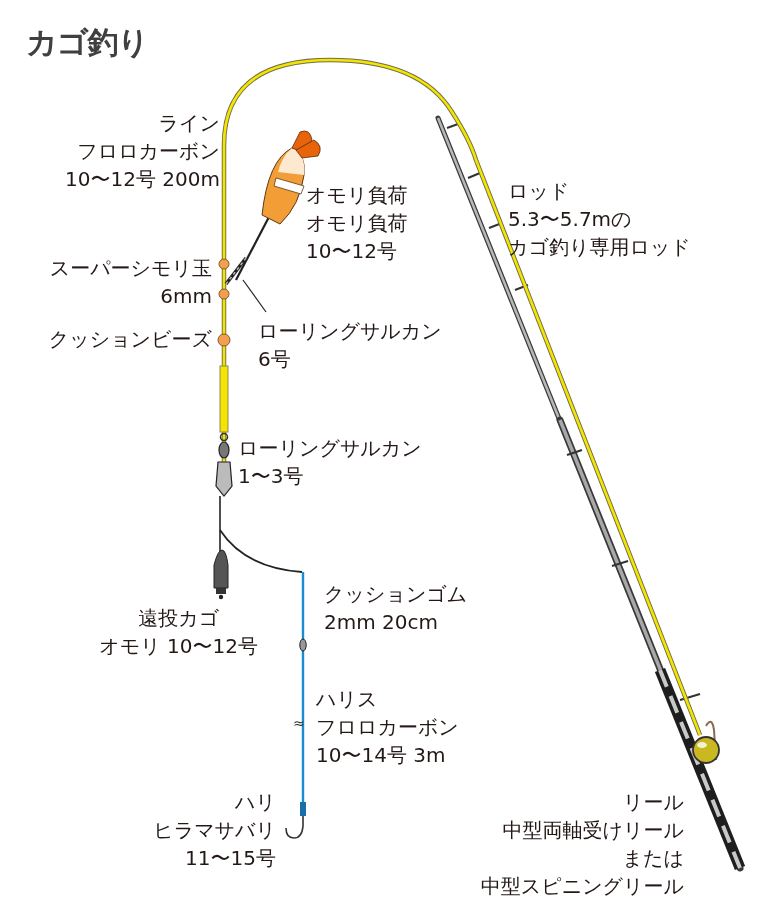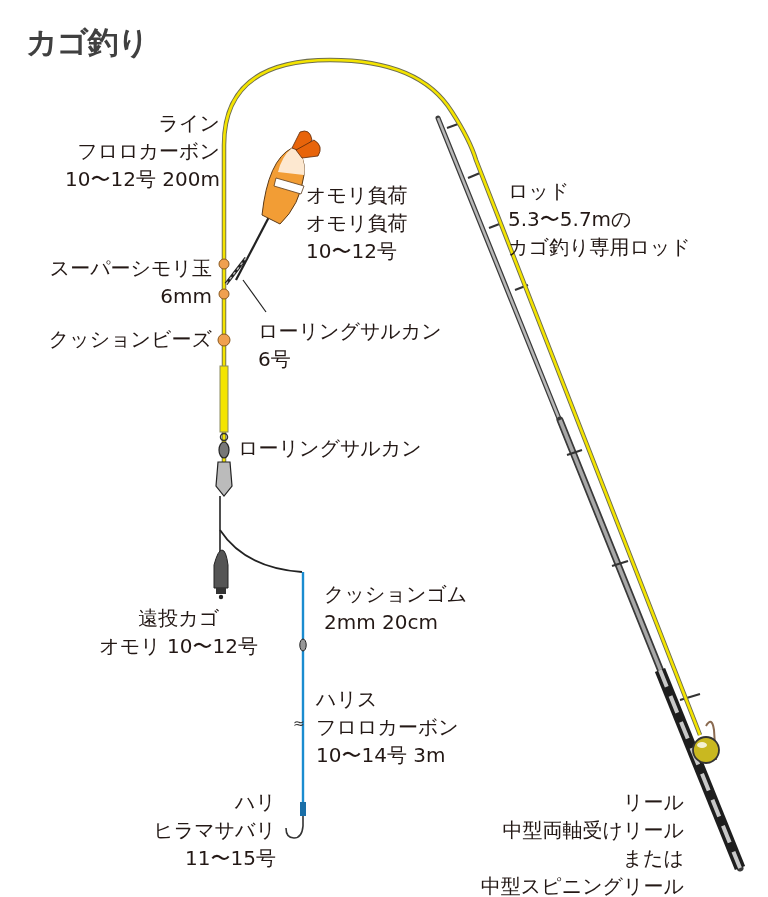--- a/index.html
+++ b/index.html
@@ -144,20 +144,21 @@
     <span>クッションビーズ</span>
   </div>
 
   <div class="label left" style="left:258px; top:317px;">
     <span>ローリングサルカン</span>
     <span>6号</span>
   </div>
 
   <div class="label left" style="left:238px; top:434px;">
     <span>ローリングサルカン</span>
+    <span>1〜3号</span>
   </div>
 
   <div class="label right" style="right:510px; top:604px;text-align:center;">
     <span>遠投カゴ</span>
     <span>オモリ 10〜12号</span>
   </div>
 
   <div class="label left" style="left:324px; top:580px;">
     <span>クッションゴム</span>
     <span>2mm 20cm</span>

